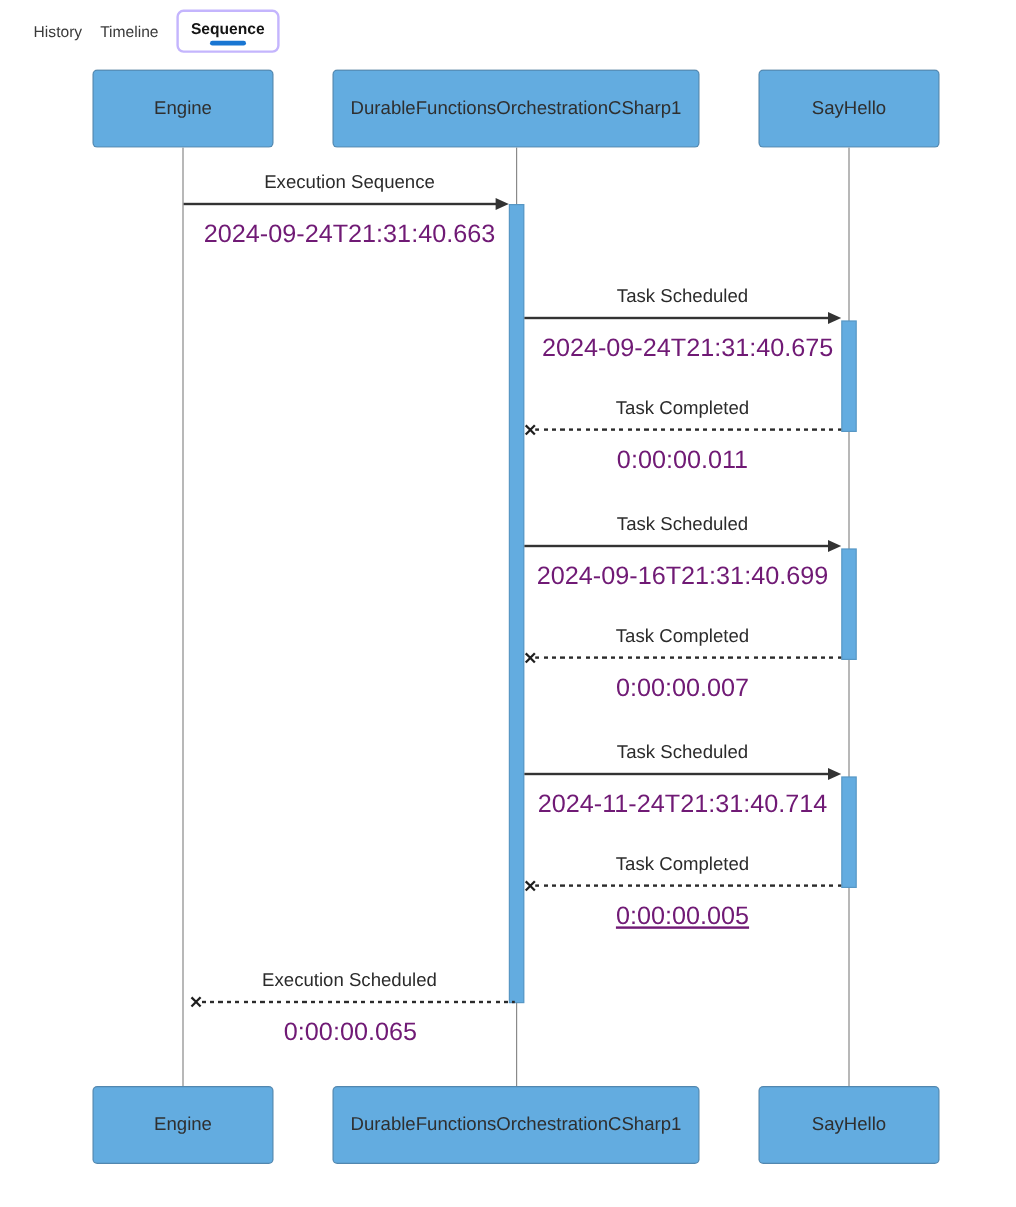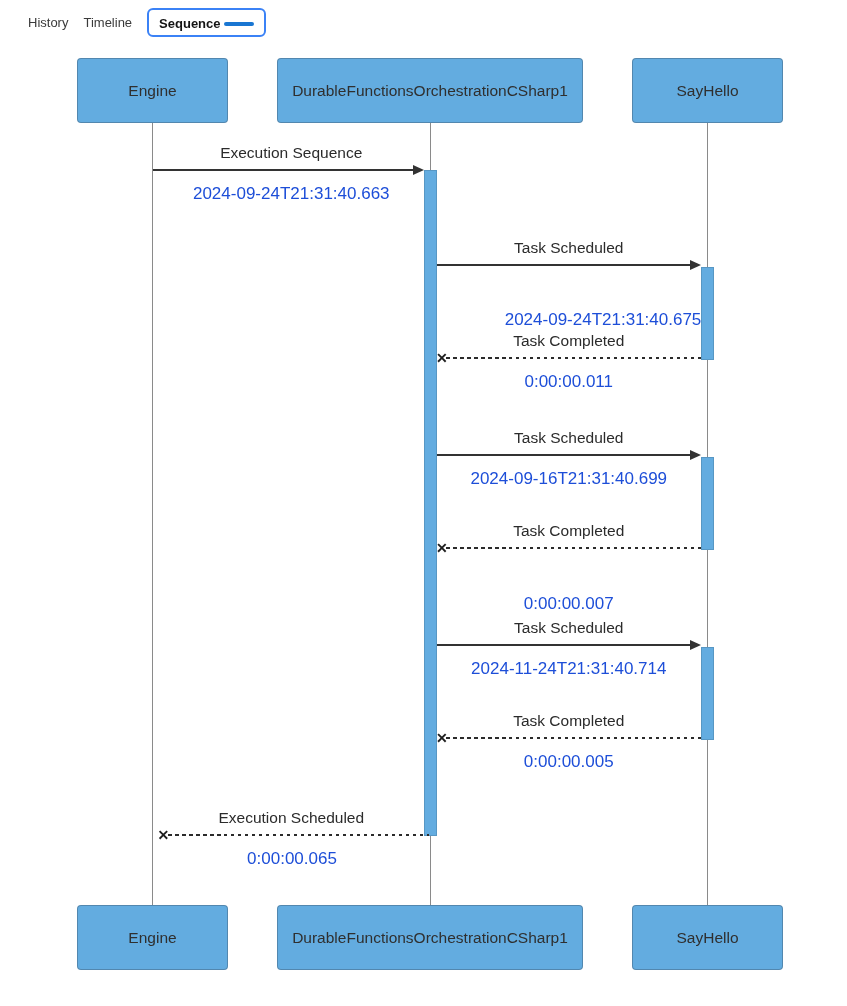--- a/index.html
+++ b/index.html
@@ -4,35 +4,35 @@
 <style>
   html,body{margin:0;padding:0;background:#fff;}
   .page{
     position:relative;width:847px;height:1006px;background:#ffffff;overflow:hidden;
     font-family:"Liberation Sans", sans-serif;color:#2e2e2e;
   }
   
   .tabs{position:absolute;left:28px;top:8px;display:flex;align-items:center;gap:15px;}
   .tab{font-size:13px;color:#3a3a3a;cursor:pointer;white-space:nowrap;}
   .tab-active-box{
-    border:2px solid #3b82f6;border-radius:6px;padding:6px 10px 4px 10px;
-    display:flex;align-items:center;gap:3px;cursor:pointer;
+    border:2px solid #c4b5fd;border-radius:6px;padding:6px 10px 4px 10px;
+    display:flex;flex-direction:column;align-items:center;gap:3px;cursor:pointer;
   }
   .tab-active-label{font-size:13px;font-weight:bold;color:#141414;}
   .tab-underline{width:30px;height:4px;border-radius:2px;}
   
   .lifeline{position:absolute;width:1px;background:#8a8a8a;}
   .participant-box{
     position:absolute;display:flex;align-items:center;justify-content:center;
     border-radius:4px;font-size:15.5px;color:#2f2f2f;text-align:center;
     border:1px solid rgba(70,105,135,0.55);box-sizing:border-box;
   }
   .activation{position:absolute;box-sizing:border-box;border:1px solid rgba(0,0,0,0.12);}
   .msg-label{position:absolute;font-size:15.5px;color:#2b2b2b;text-align:center;transform:translateX(-50%);white-space:nowrap;}
-  .msg-note{position:absolute;font-size:17px;color:#1d4ed8;text-align:center;transform:translateX(-50%);white-space:nowrap;}
+  .msg-note{position:absolute;font-size:21px;color:#701a75;text-align:center;transform:translateX(-50%);white-space:nowrap;}
   .msg-line{position:absolute;height:2px;}
   .msg-line.solid{background:#333333;}
   .msg-line.dotted{background:repeating-linear-gradient(90deg,#2b2b2b 0px,#2b2b2b 3.5px,transparent 3.5px,transparent 7px);}
   .arrowhead{position:absolute;width:0;height:0;border-top:5.5px solid transparent;border-bottom:5.5px solid transparent;border-left:11px solid #333333;}
   .cross{position:absolute;font-size:14px;font-weight:bold;color:#1d1d1d;line-height:1;}
 </style>
 </head>
 <body>
 
 <div class="page">
@@ -54,41 +54,41 @@
       <div class="activation" style="left: 701px; top: 267px; width: 13px; height: 93px; background: rgb(99, 172, 224);"></div>
       <div class="activation" style="left: 701px; top: 457px; width: 13px; height: 93px; background: rgb(99, 172, 224);"></div>
       <div class="activation" style="left: 701px; top: 647px; width: 13px; height: 93px; background: rgb(99, 172, 224);"></div>
       <div class="msg-label" style="left: 291.25px; top: 144px;">Execution Sequence</div>
       <div class="msg-line solid" style="left: 152.5px; top: 169px; width: 262px;"></div>
       <div class="arrowhead" style="left: 412.5px; top: 164.5px;"></div>
       <div class="msg-note" style="left: 291.25px; top: 184px;">2024-09-24T21:31:40.663</div>
       <div class="msg-label" style="left: 568.75px; top: 239px;">Task Scheduled</div>
       <div class="msg-line solid" style="left: 437px; top: 264px; width: 255px;"></div>
       <div class="arrowhead" style="left: 690px; top: 259.5px;"></div>
-      <div class="msg-note" style="left: 603px; top: 279px; margin-top: 31px;">2024-09-24T21:31:40.675</div>
+      <div class="msg-note" style="left: 573px; top: 279px;">2024-09-24T21:31:40.675</div>
       <div class="msg-label" style="left: 568.75px; top: 332px;">Task Completed</div>
       <div class="msg-line dotted" style="left: 446px; top: 357px; width: 255px;"></div>
       <div class="cross" style="left: 436px; top: 351px;">✕</div>
       <div class="msg-note" style="left: 568.75px; top: 372px;">0:00:00.011</div>
       <div class="msg-label" style="left: 568.75px; top: 429px;">Task Scheduled</div>
       <div class="msg-line solid" style="left: 437px; top: 454px; width: 255px;"></div>
       <div class="arrowhead" style="left: 690px; top: 449.5px;"></div>
       <div class="msg-note" style="left: 568.75px; top: 469px;">2024-09-16T21:31:40.699</div>
       <div class="msg-label" style="left: 568.75px; top: 522px;">Task Completed</div>
       <div class="msg-line dotted" style="left: 446px; top: 547px; width: 255px;"></div>
       <div class="cross" style="left: 436px; top: 541px;">✕</div>
-      <div class="msg-note" style="left: 568.75px; top: 562px; margin-top: 32px;">0:00:00.007</div>
+      <div class="msg-note" style="left: 568.75px; top: 562px;">0:00:00.007</div>
       <div class="msg-label" style="left: 568.75px; top: 619px;">Task Scheduled</div>
       <div class="msg-line solid" style="left: 437px; top: 644px; width: 255px;"></div>
       <div class="arrowhead" style="left: 690px; top: 639.5px;"></div>
       <div class="msg-note" style="left: 568.75px; top: 659px;">2024-11-24T21:31:40.714</div>
       <div class="msg-label" style="left: 568.75px; top: 712px;">Task Completed</div>
       <div class="msg-line dotted" style="left: 446px; top: 737px; width: 255px;"></div>
       <div class="cross" style="left: 436px; top: 731px;">✕</div>
-      <div class="msg-note" style="left: 568.75px; top: 752px;">0:00:00.005</div>
+      <div class="msg-note" style="left: 568.75px; top: 752px; text-decoration: underline;">0:00:00.005</div>
       <div class="msg-label" style="left: 291.25px; top: 809px;">Execution Scheduled</div>
       <div class="msg-line dotted" style="left: 167.5px; top: 834px; width: 261.5px;"></div>
       <div class="cross" style="left: 157.5px; top: 828px;">✕</div>
       <div class="msg-note" style="left: 292px; top: 849px;">0:00:00.065</div>
       <div class="participant-box" style="left: 77px; top: 58px; width: 151px; height: 65px; background: rgb(99, 172, 224);">Engine</div>
       <div class="participant-box" style="left: 277px; top: 58px; width: 306px; height: 65px; background: rgb(99, 172, 224);">DurableFunctionsOrchestrationCSharp1</div>
       <div class="participant-box" style="left: 632px; top: 58px; width: 151px; height: 65px; background: rgb(99, 172, 224);">SayHello</div>
       <div class="participant-box" style="left: 77px; top: 905px; width: 151px; height: 65px; background: rgb(99, 172, 224);">Engine</div>
       <div class="participant-box" style="left: 277px; top: 905px; width: 306px; height: 65px; background: rgb(99, 172, 224);">DurableFunctionsOrchestrationCSharp1</div>
       <div class="participant-box" style="left: 632px; top: 905px; width: 151px; height: 65px; background: rgb(99, 172, 224);">SayHello</div>

